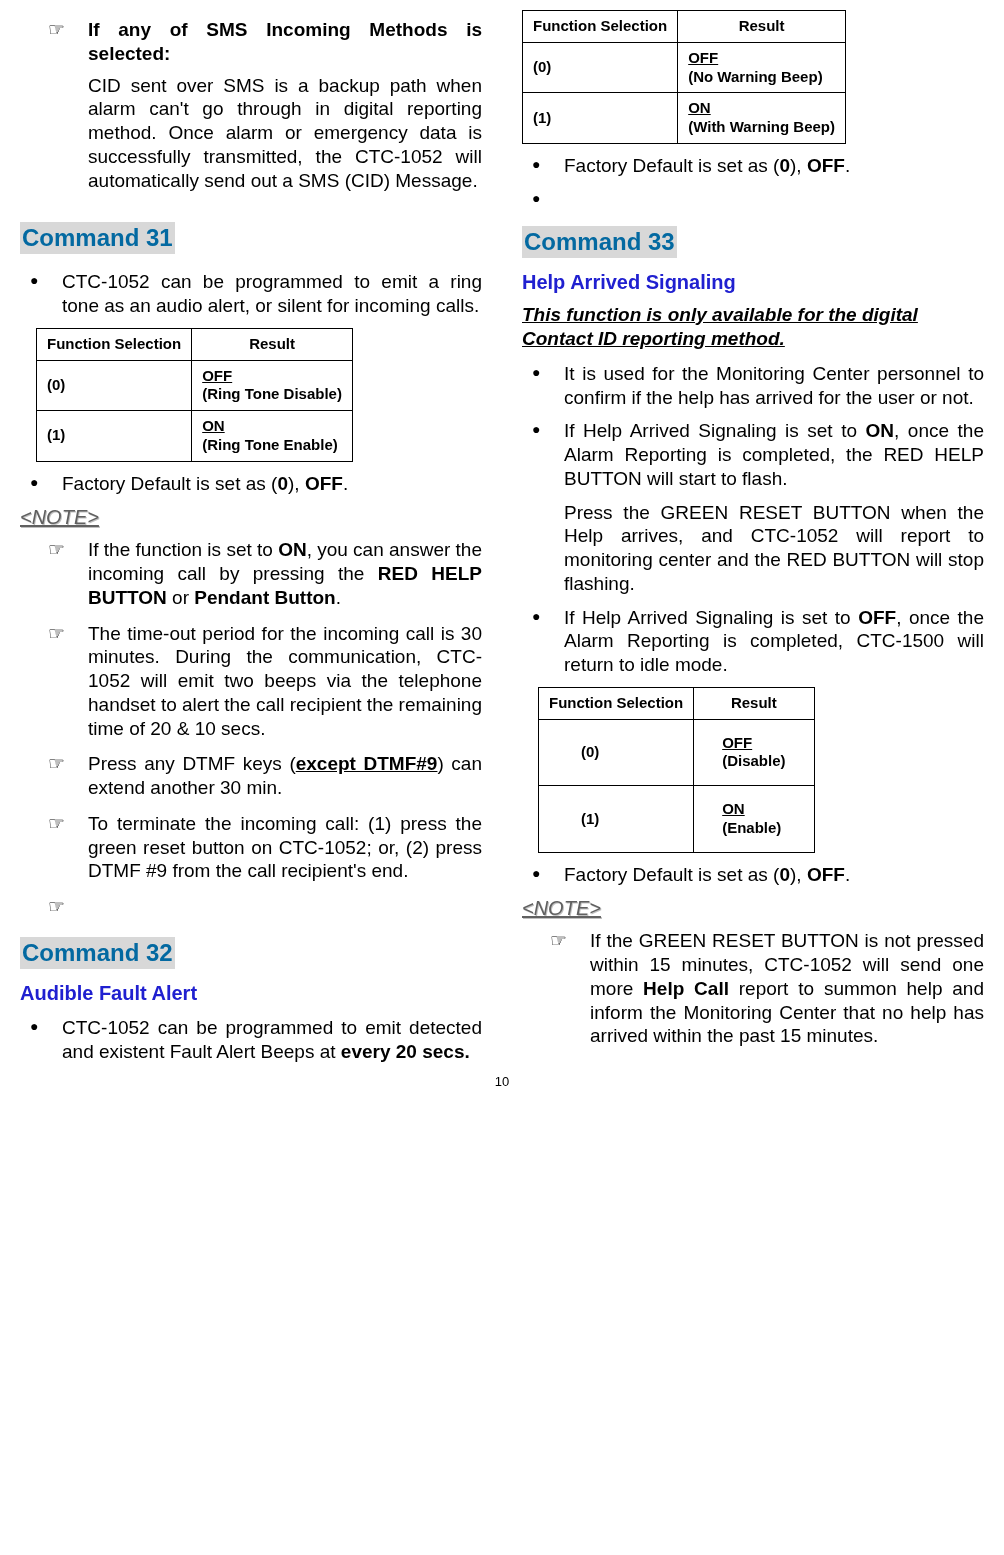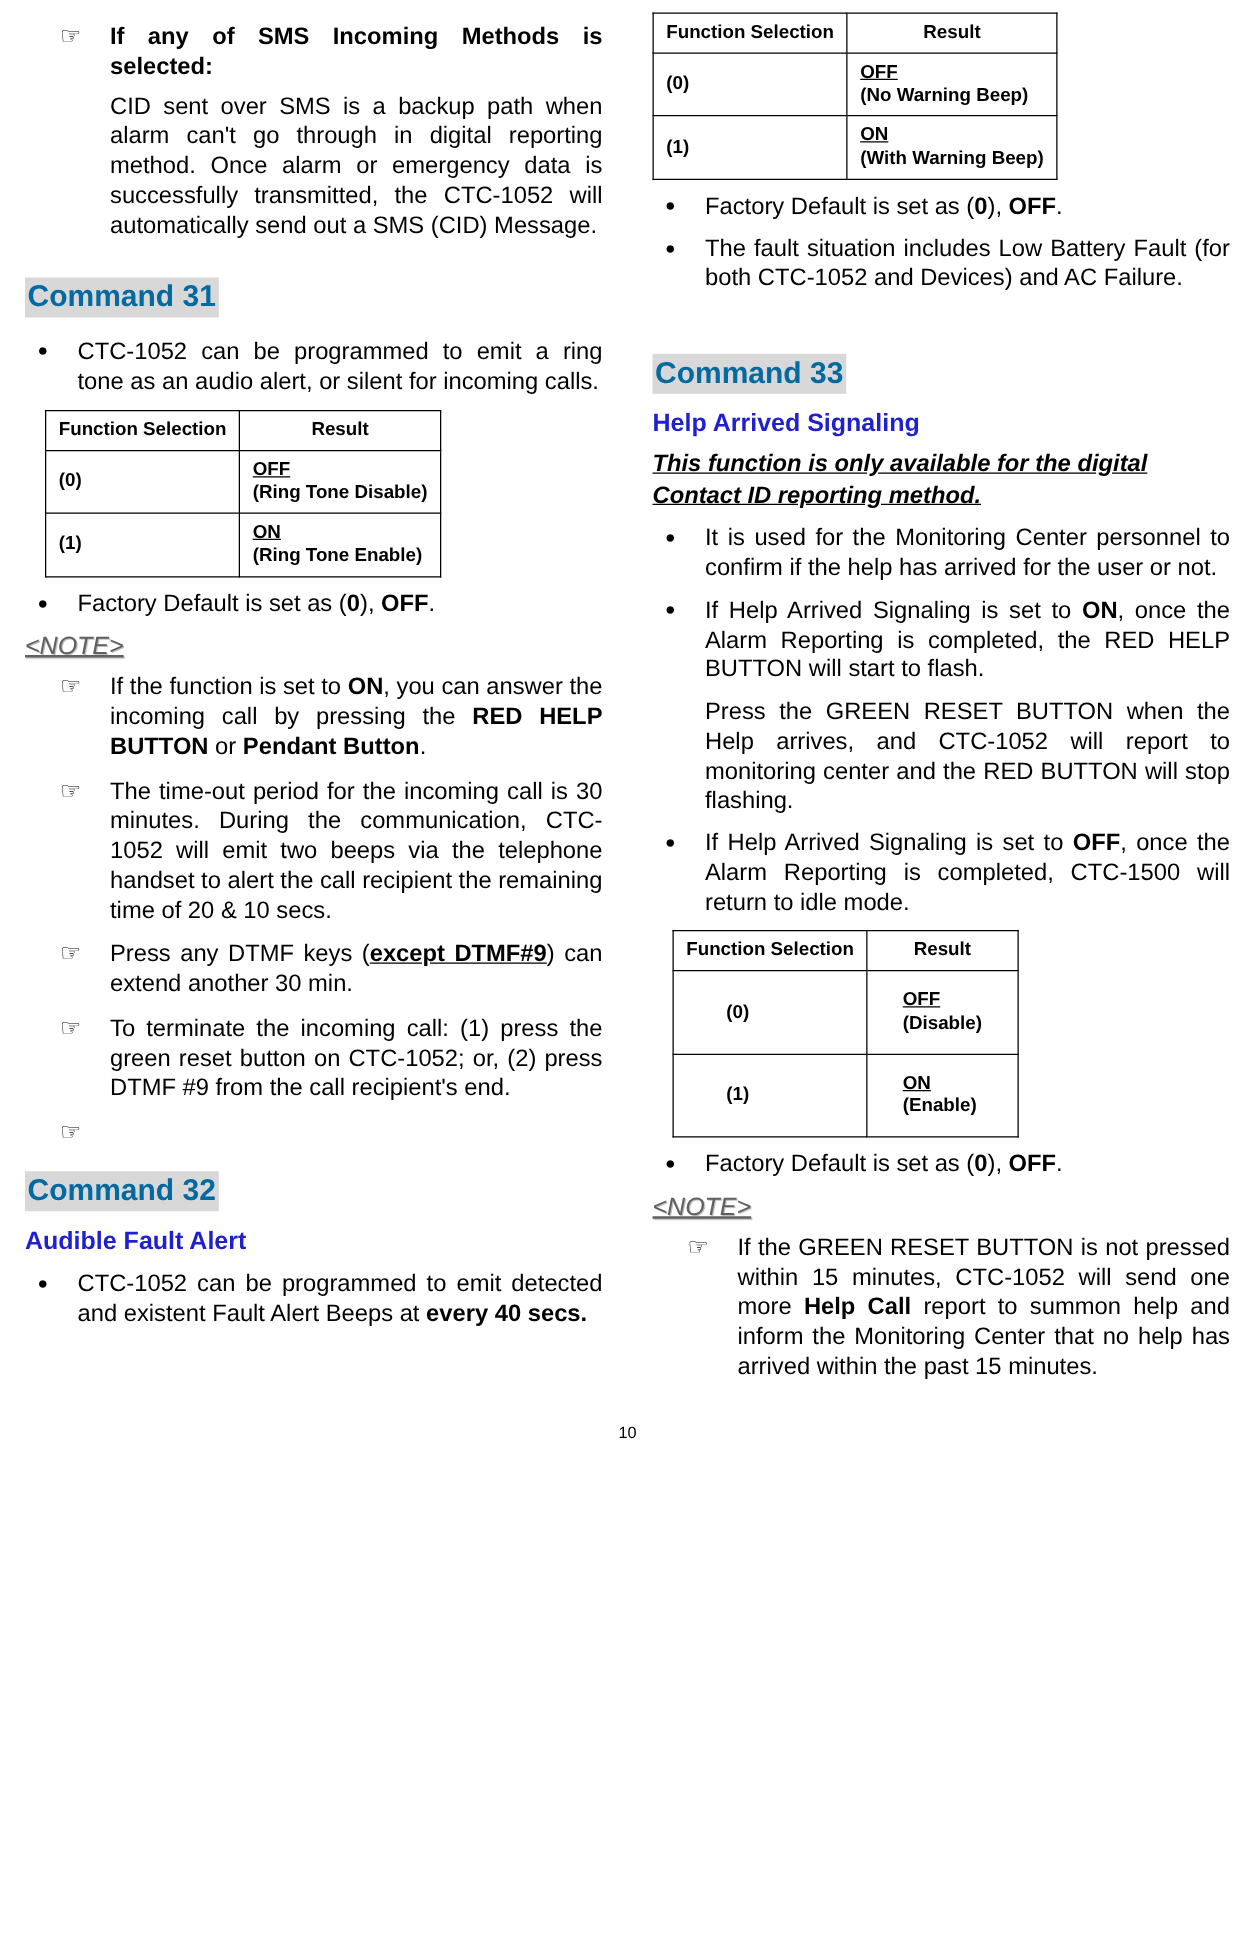--- a/index.html
+++ b/index.html
@@ -94,21 +94,20 @@
   .result-main {
     text-decoration: underline;
     display: block;
   }
   .bold { font-weight: bold; }
   .uline { text-decoration: underline; }
   .justify { text-align: justify; }
   .page-num {
     text-align: center;
     font-size: 13px;
-    margin-top: 20px;
   }
   .indent-continue {
     padding-left: 42px;
     margin: 6px 0 10px 0;
     text-align: justify;
   }
 </style>
 </head>
 <body>
 
@@ -183,21 +182,21 @@
   <div class="pointer-item justified">
     <span class="pointer-icon">☞</span>
   </div>
 
   <div style="height:24px;"></div>
   <div class="command-heading">Command 32</div>
   <div class="subheading">Audible Fault Alert</div>
 
   <div class="bullet-item justified">
     <span class="bullet-icon">●</span>
-    <span>CTC-1052 can be programmed to emit detected and existent Fault Alert Beeps at </span><span class="bold">every 40 secs.</span>
+    <span>CTC-1052 can be programmed to emit detected and existent Fault Alert Beeps at </span><span class="bold">every 20 secs.</span>
   </div>
 
 </div>
 
 <div class="col">
 
   <table class="func" style="margin-top:0;margin-left:0;">
     <tbody>
             <tr>
       <th>Function Selection</th>
@@ -220,21 +219,20 @@
   </tbody>
         </table>
 
   <div class="bullet-item">
     <span class="bullet-icon">●</span>
     <span>Factory Default is set as (</span><span class="bold">0</span><span>), </span><span class="bold">OFF</span><span>.</span>
   </div>
 
   <div class="bullet-item justified">
     <span class="bullet-icon">●</span>
-    <span>The fault situation includes Low Battery Fault (for both CTC-1052 and Devices) and AC Failure.</span>
   </div>
 
   <div style="height:20px;"></div>
   <div class="command-heading">Command 33</div>
   <div class="subheading">Help Arrived Signaling</div>
   <div class="subheading-uline">This function is only available for the digital Contact ID reporting method.</div>
 
   <div class="bullet-item justified">
     <span class="bullet-icon">●</span>
     <span>It is used for the Monitoring Center personnel to confirm if the help has arrived for the user or not.</span>

